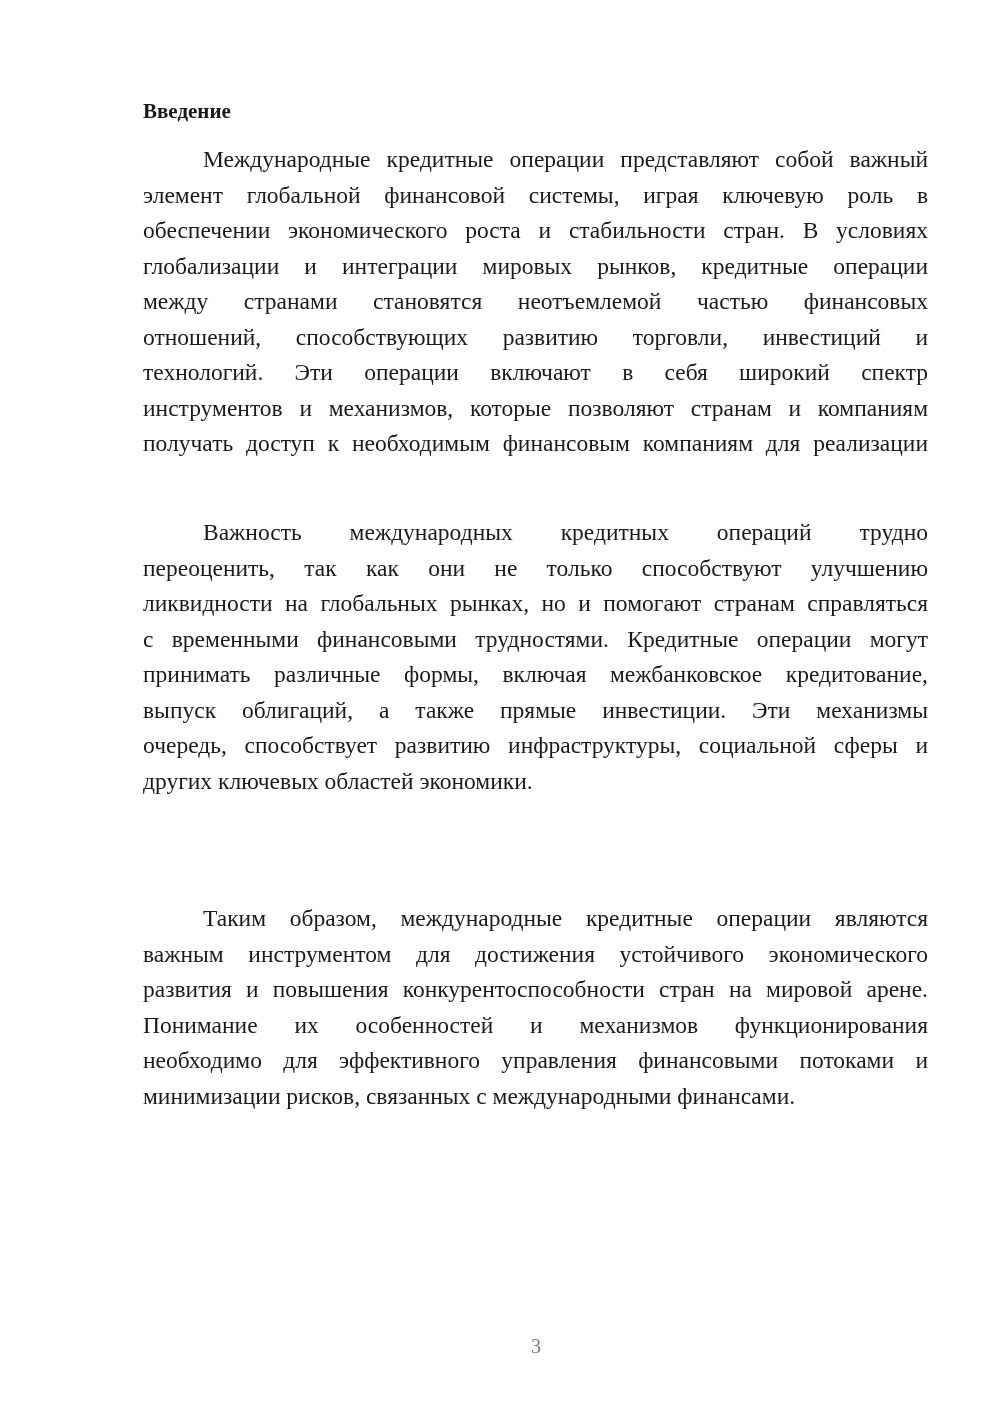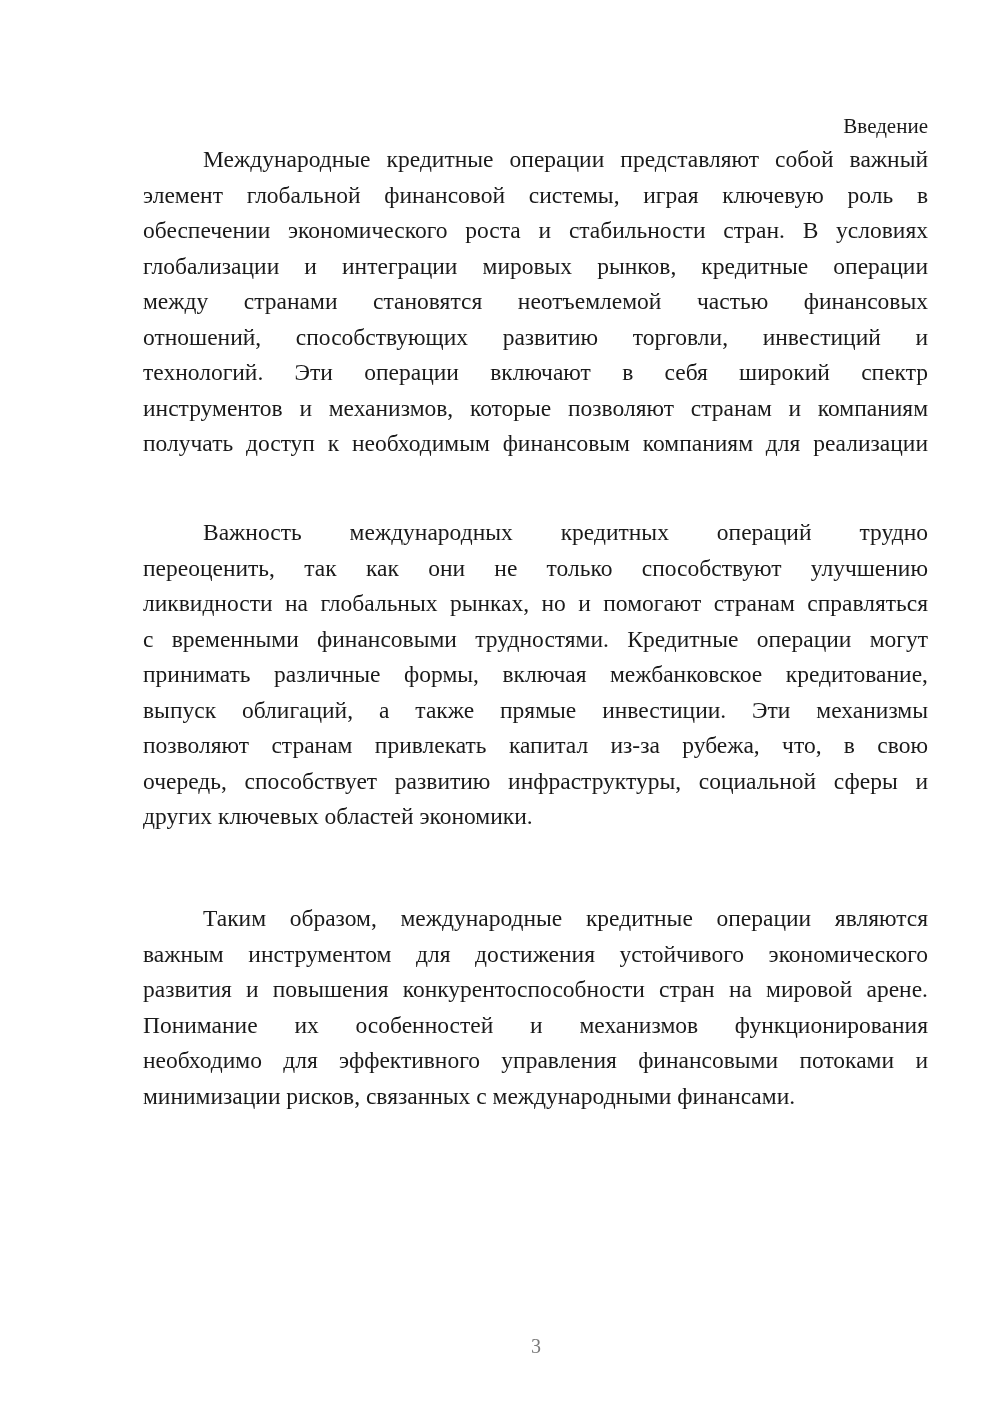--- a/index.html
+++ b/index.html
@@ -19,23 +19,23 @@
       position: absolute;
       left: 0; top: 0;
       width: 1000px;
       height: 1414px;
       background: #ffffff;
     }
     .heading {
       position: absolute;
       left: 143px;
       width: 785px;
-      top: 111px;
-      text-align: right;
-      font-weight: normal;
+      top: 96px;
+      text-align: left;
+      font-weight: bold;
       font-size: 21px;
       line-height: 30px;
       color: #1a1a1a;
     }
     .paragraph {
       position: absolute;
       left: 143px;
       width: 785px;
     }
     .line {
@@ -87,21 +87,20 @@
     <span class="line">получать доступ к необходимым финансовым компаниям для реализации</span>
   </div>
 
   <div class="paragraph" id="para-2">
     <span class="line first">Важность международных кредитных операций трудно</span>
     <span class="line">переоценить, так как они не только способствуют улучшению</span>
     <span class="line">ликвидности на глобальных рынках, но и помогают странам справляться</span>
     <span class="line">с временными финансовыми трудностями. Кредитные операции могут</span>
     <span class="line">принимать различные формы, включая межбанковское кредитование,</span>
     <span class="line">выпуск облигаций, а также прямые инвестиции. Эти механизмы</span>
-    <span class="line">позволяют странам привлекать капитал из-за рубежа, что, в свою</span>
     <span class="line">очередь, способствует развитию инфраструктуры, социальной сферы и</span>
     <span class="line last">других ключевых областей экономики.</span>
   </div>
 
   <div class="paragraph" id="para-3">
     <span class="line first">Таким образом, международные кредитные операции являются</span>
     <span class="line">важным инструментом для достижения устойчивого экономического</span>
     <span class="line">развития и повышения конкурентоспособности стран на мировой арене.</span>
     <span class="line">Понимание их особенностей и механизмов функционирования</span>
     <span class="line">необходимо для эффективного управления финансовыми потоками и</span>

